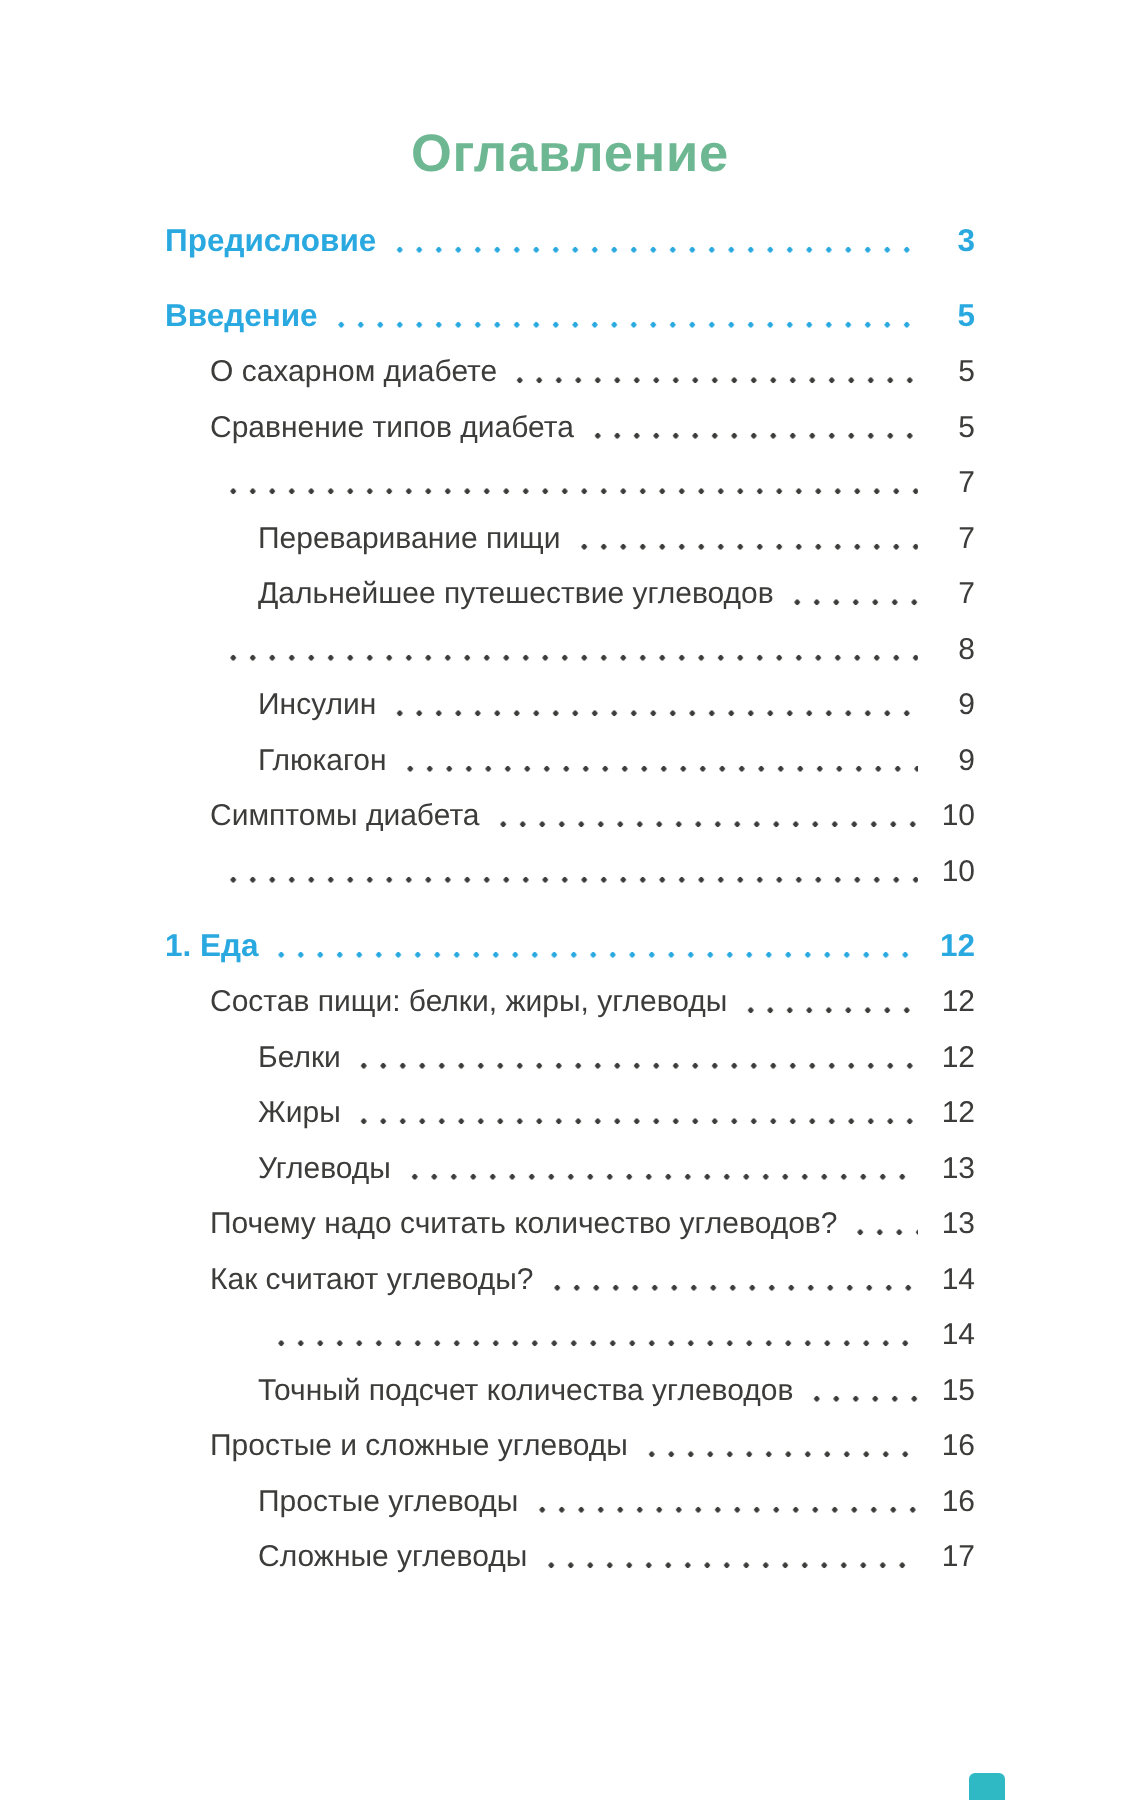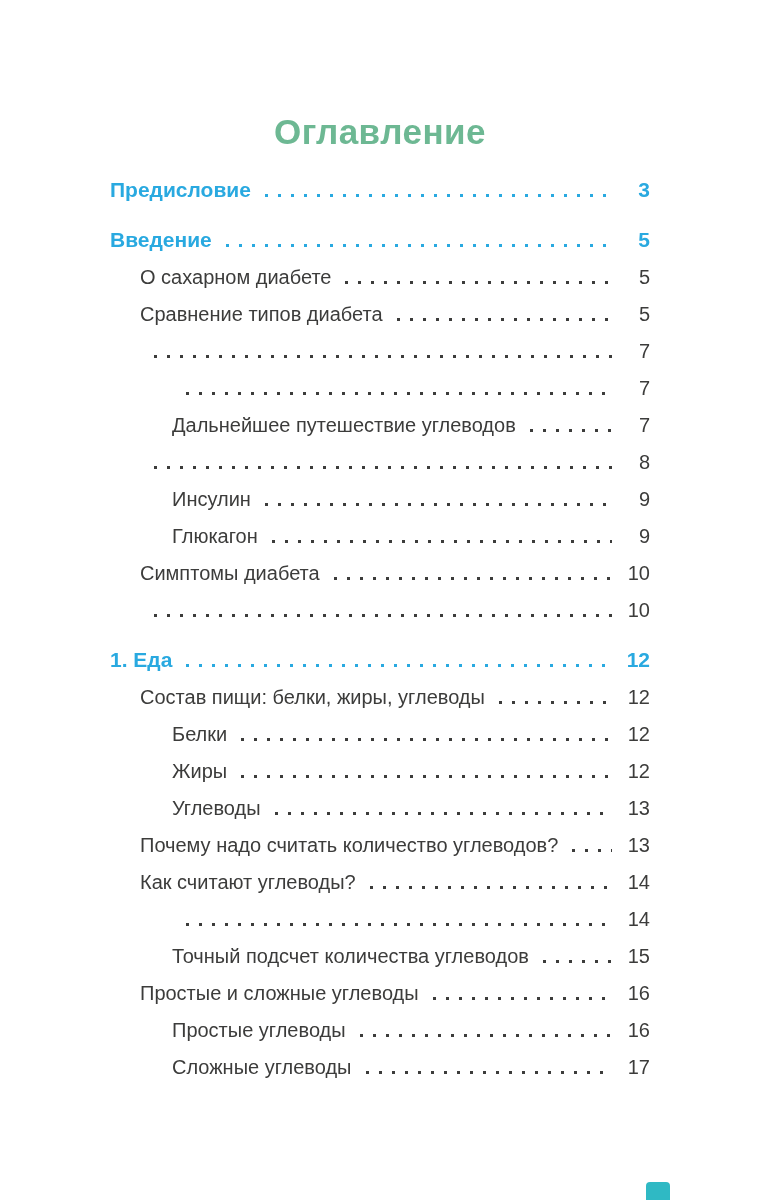--- a/index.html
+++ b/index.html
@@ -12,21 +12,21 @@
   html,body{width:763px;height:1200px;}
   body{
     position:relative;
     background:#ffffff;
     overflow:hidden;
     font-family:"Liberation Sans","DejaVu Sans",sans-serif;
     color:var(--text);
   }
   .page{
     width:100%;height:100%;
-    padding:112px 113px 0 110px;
+    padding:83px 113px 0 110px;
     position:relative;
   }
   .title{
     text-align:center;
     color:var(--green);
     font-size:35px;
     font-weight:bold;
     line-height:40px;
     letter-spacing:0.5px;
     margin-bottom:22px;
@@ -102,20 +102,21 @@
       <div class="row l1">
         <span class="lbl">Сравнение типов диабета</span>
         <span class="leader"></span>
         <span class="pg">5</span>
       </div>
       <div class="row l1">
         <span class="leader"></span>
         <span class="pg">7</span>
       </div>
       <div class="row l2">
+        <span class="lbl">Переваривание пищи</span>
         <span class="leader"></span>
         <span class="pg">7</span>
       </div>
       <div class="row l2">
         <span class="lbl">Дальнейшее путешествие углеводов</span>
         <span class="leader"></span>
         <span class="pg">7</span>
       </div>
       <div class="row l1">
         <span class="leader"></span>

